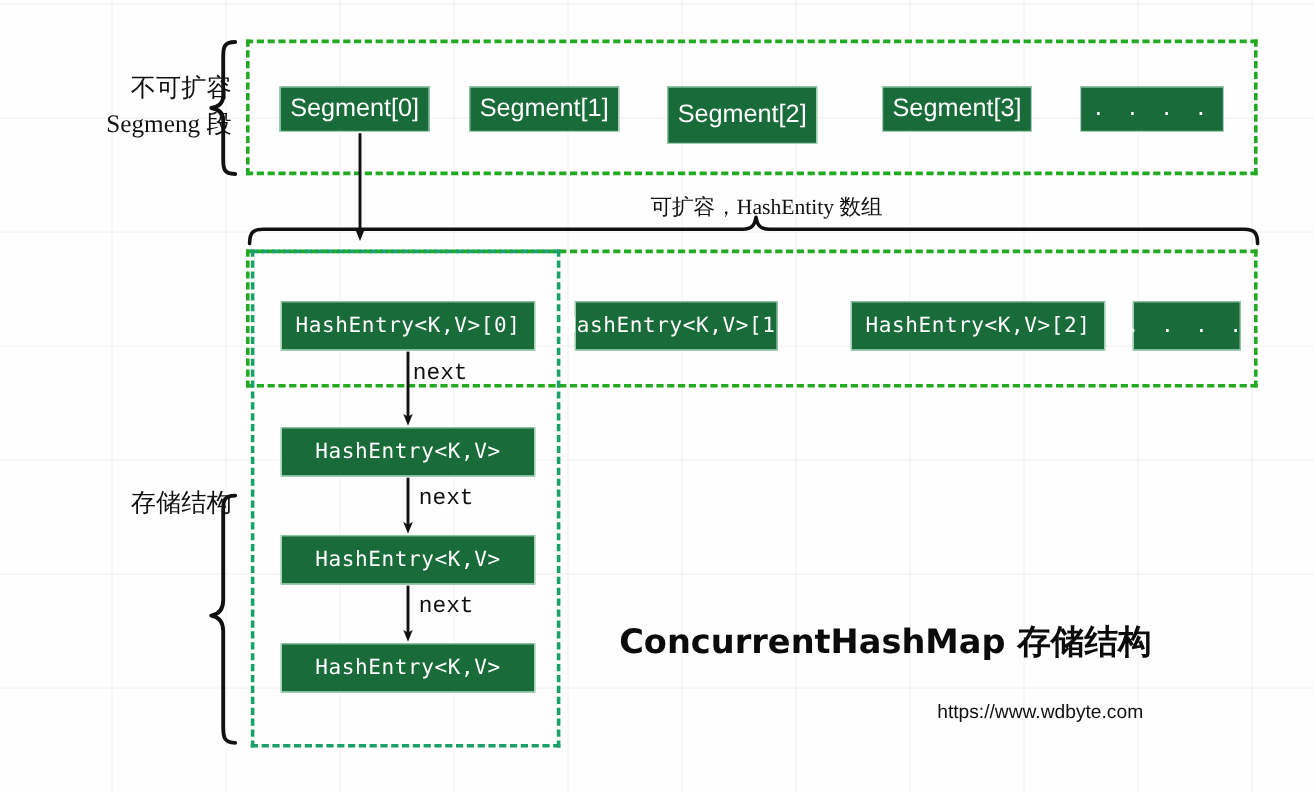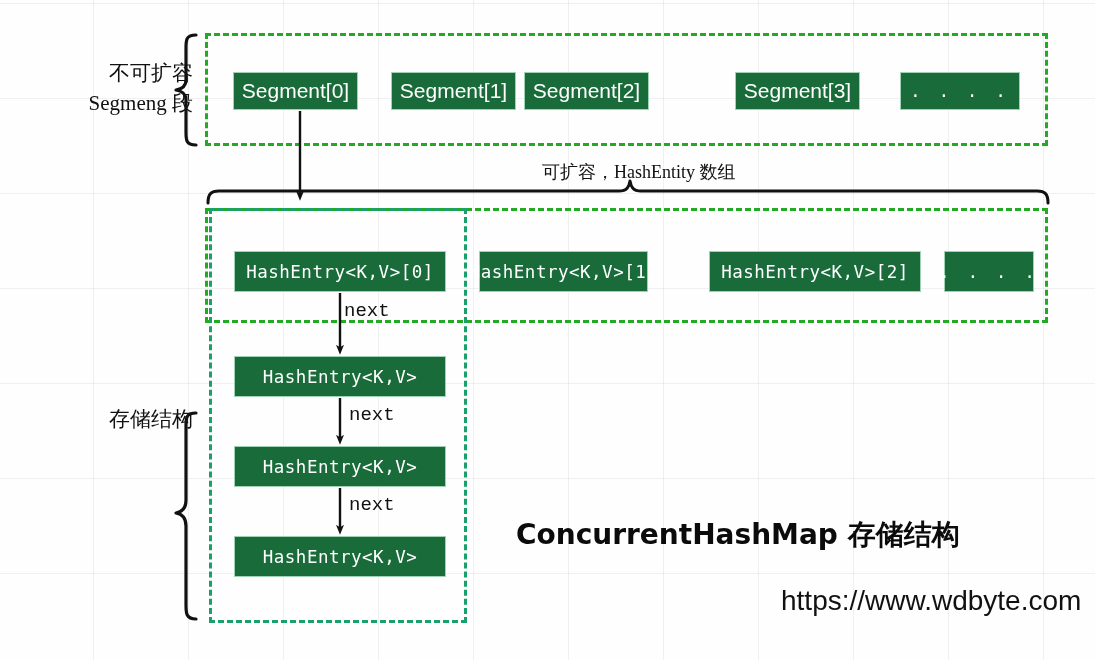--- a/index.html
+++ b/index.html
@@ -67,21 +67,21 @@
   .side-label{ font-size:21px; line-height:30px; text-align:right; }
   .next-lbl{ font-size:19px; font-family:Liberation Mono, monospace; color:#111; }
   .cap-lbl{ font-size:18px; }
   .title{
     font-size:28px;
     font-weight:bold;
     color:#0b0b0b;
     font-family:"DejaVu Sans", sans-serif;
   }
   .url{
-    font-size:28px;
+    font-size:16px;
     color:#111;
     font-family:"Liberation Sans", sans-serif;
   }
 
   svg.overlay{
     position:absolute;left:0;top:0;
     width:1095px;height:660px;
     pointer-events:none;
   }
 </style>
@@ -95,21 +95,21 @@
   <div class="dashed" style="left:205px;top:208px;width:843px;height:115px;"></div>
 
   <div class="dashed teal" style="left:209px;top:208px;width:258px;height:415px;"></div>
 
   <div class="gbox seg" style="left:233px;top:72px;width:125px;height:38px;">
     <span>Segment[0]</span>
   </div>
   <div class="gbox seg" style="left:391px;top:72px;width:125px;height:38px;">
     <span>Segment[1]</span>
   </div>
-  <div class="gbox seg" style="left:524px;top:72px;width:125px;height:38px;">
+  <div class="gbox seg" style="left:556px;top:72px;width:125px;height:48px;">
     <span>Segment[2]</span>
   </div>
   <div class="gbox seg" style="left:735px;top:72px;width:125px;height:38px;">
     <span>Segment[3]</span>
   </div>
   <div class="gbox dots" style="left:900px;top:72px;width:120px;height:38px;">
     <span>. . . .</span>
   </div>
 
   <div class="gbox entry" style="left:234px;top:251px;width:212px;height:41px;">

